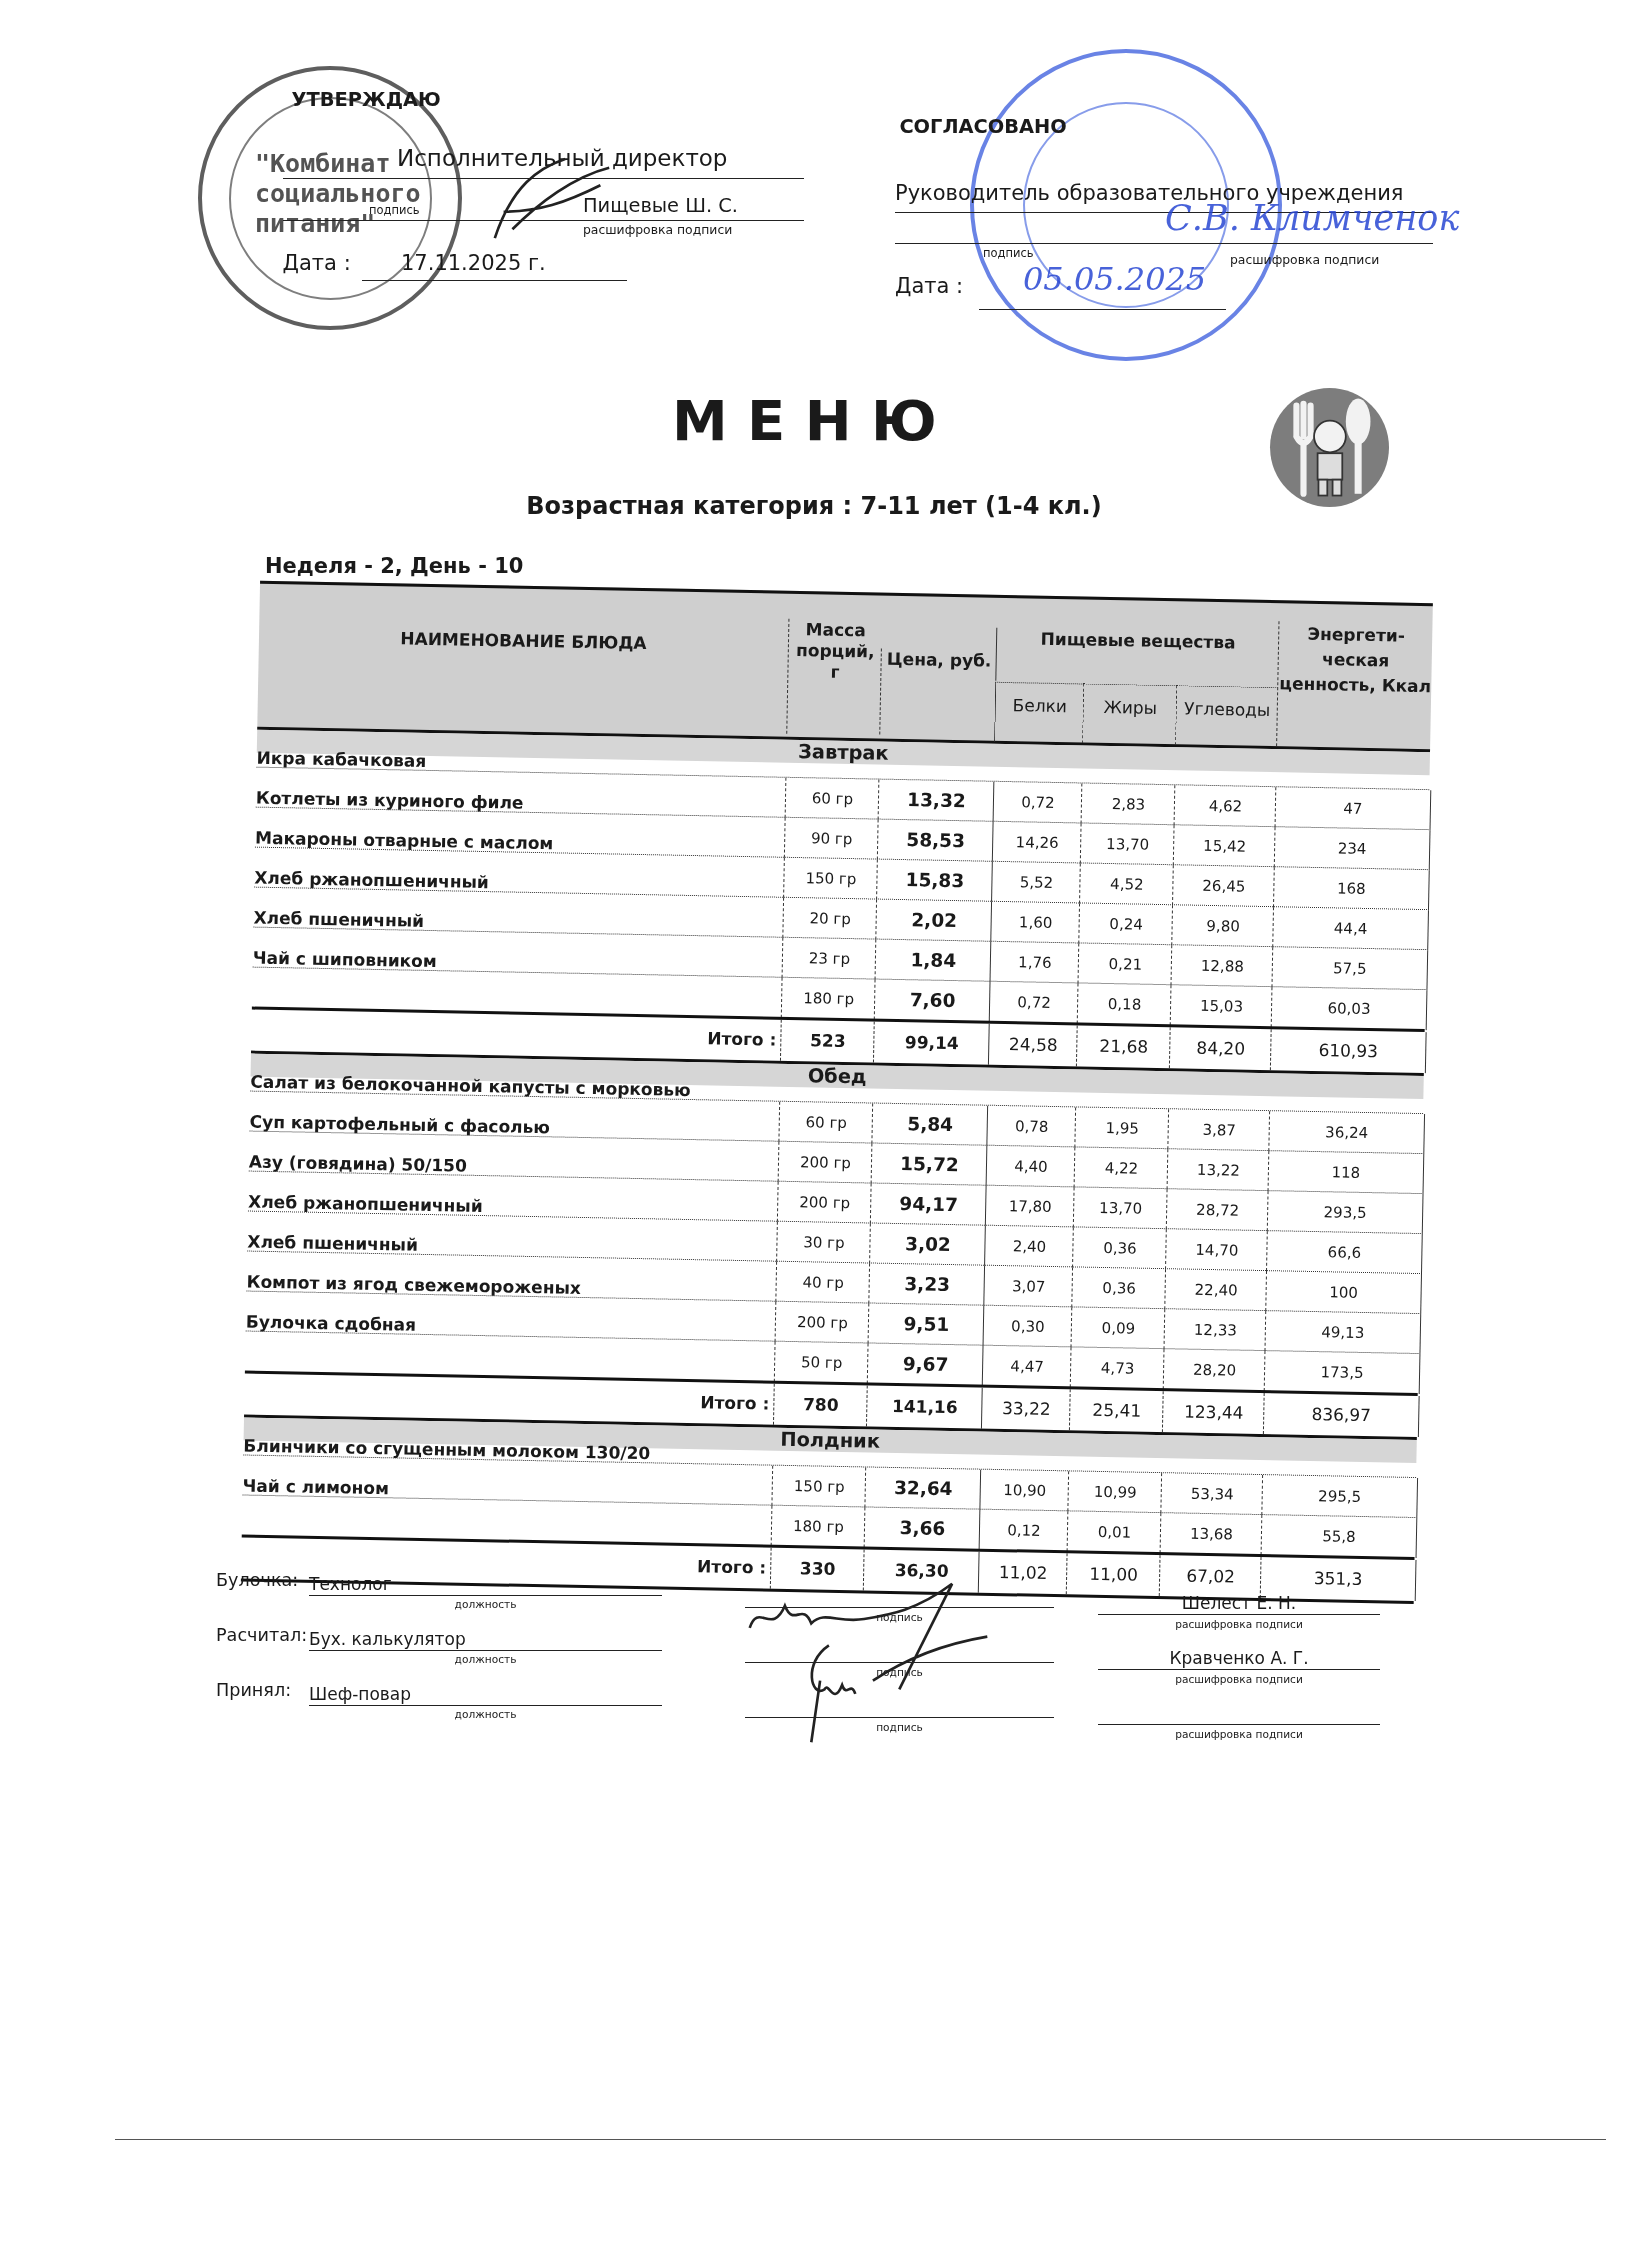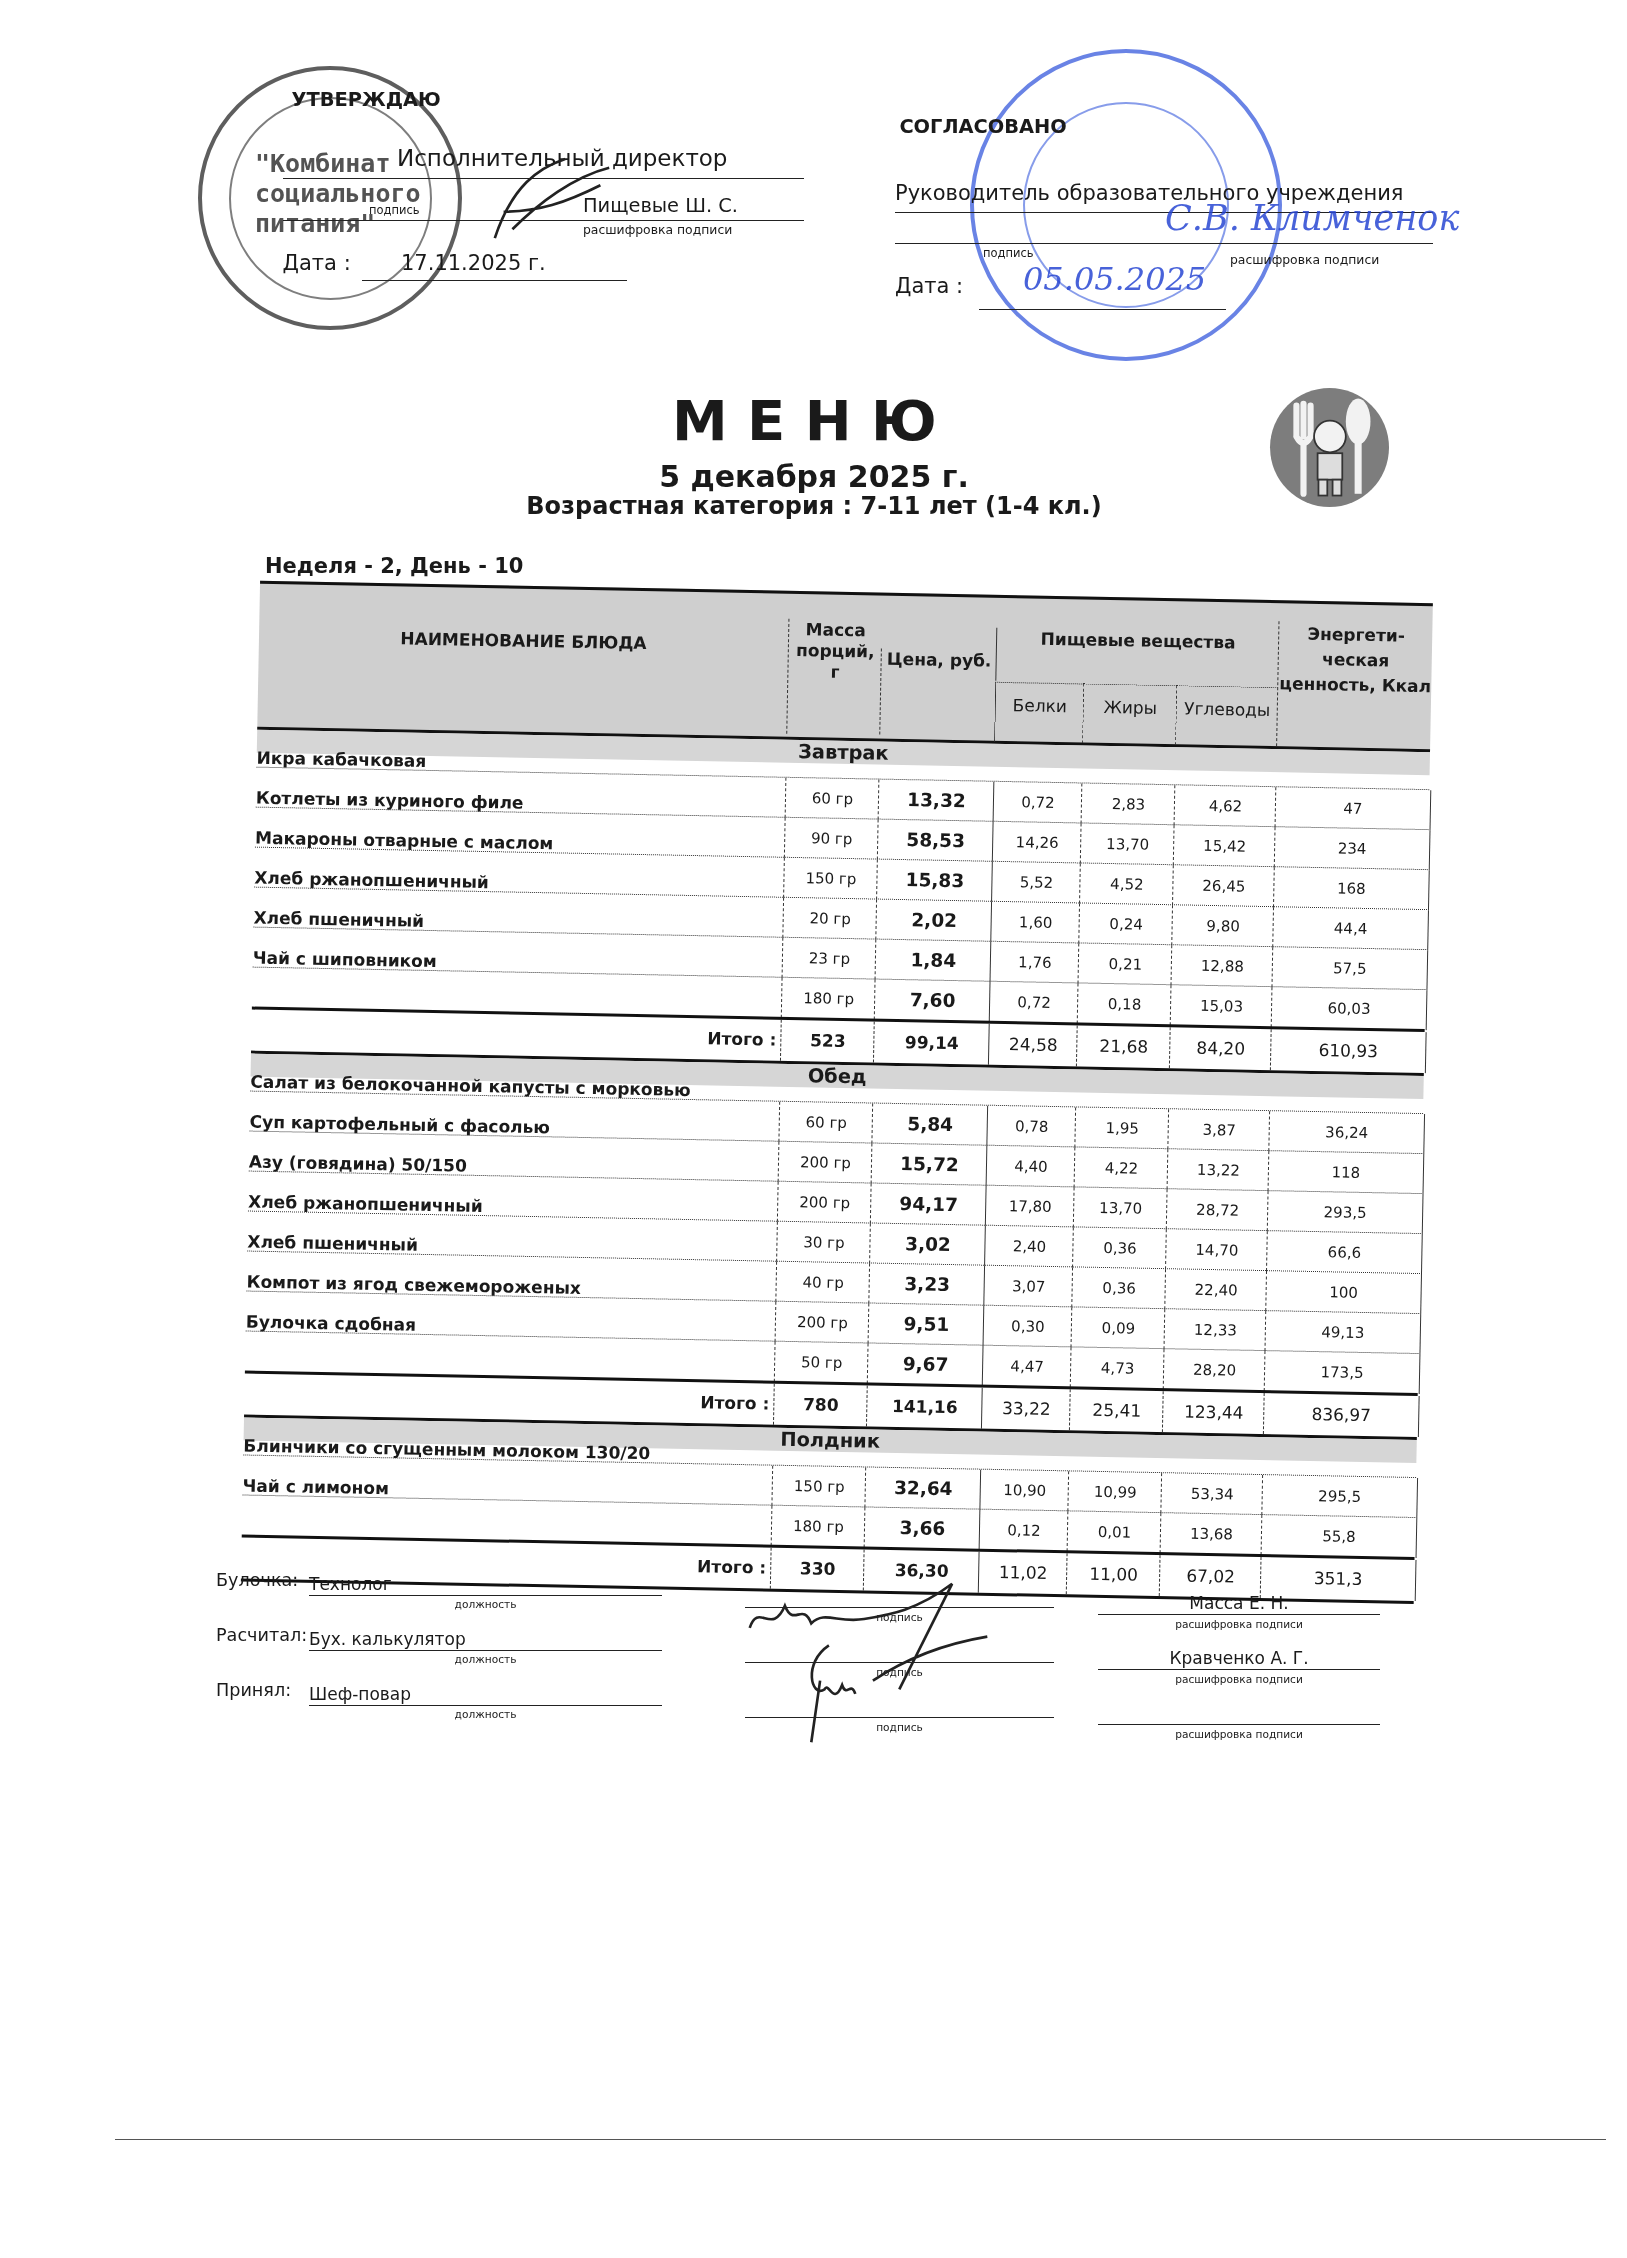--- a/index.html
+++ b/index.html
@@ -133,21 +133,20 @@
     <div class="line2"></div>
     <div class="sigcap">подпись</div>
     <div class="namecap">расшифровка подписи</div>
     <div class="dlbl">Дата :</div>
     <div class="line3"></div>
   </div>
   <div class="handwrite" style="left:1165px;top:198px;font-size:35px;">С.В. Климченок</div>
   <div class="handwrite" style="left:1023px;top:260px;font-size:32px;">05.05.2025</div>
 
   <div class="title t-menu">МЕНЮ</div>
-  <div class="title t-date">5 декабря 2025 г.</div>
   <div class="title t-age">Возрастная категория : 7-11 лет (1-4 кл.)</div>
   <div class="t-week">Неделя - 2, День - 10</div>
   <div class="logo">
     <svg width="119" height="119" viewBox="0 0 135 135">
       <path d="M30 20 L30 55 M38 18 L38 55 M46 20 L46 55 M30 55 Q38 70 46 55 M38 65 L38 120" stroke="#f2f2f2" stroke-width="7" fill="none" stroke-linecap="round"></path>
       <ellipse cx="100" cy="38" rx="14" ry="26" fill="#f2f2f2"></ellipse>
       <path d="M100 60 L100 120" stroke="#f2f2f2" stroke-width="8"></path>
       <circle cx="68" cy="55" r="18" fill="#f2f2f2" stroke="#333" stroke-width="2"></circle>
       <rect x="54" y="74" width="28" height="30" fill="#ddd" stroke="#333" stroke-width="2"></rect>
       <rect x="55" y="104" width="10" height="18" fill="#ddd" stroke="#333" stroke-width="2"></rect>
@@ -369,21 +368,21 @@
 
   <div id="sig-area">
       <div class="sig" style="top: 1570px;">
         <div class="role-lbl">Булочка:</div>
         <div class="role-line"></div>
         <div class="role-val">Технолог</div>
         <div class="role-cap">должность</div>
         <div class="s-line"></div>
         <div class="s-cap">подпись</div>
         <div class="n-line"></div>
-        <div class="n-val">Масса Е. Н.</div>
+        <div class="n-val">Шелест Е. Н.</div>
         <div class="n-cap">расшифровка подписи</div>
       </div>
       <div class="sig" style="top: 1625px;">
         <div class="role-lbl">Расчитал:</div>
         <div class="role-line"></div>
         <div class="role-val">Бух. калькулятор</div>
         <div class="role-cap">должность</div>
         <div class="s-line"></div>
         <div class="s-cap">подпись</div>
         <div class="n-line"></div>

